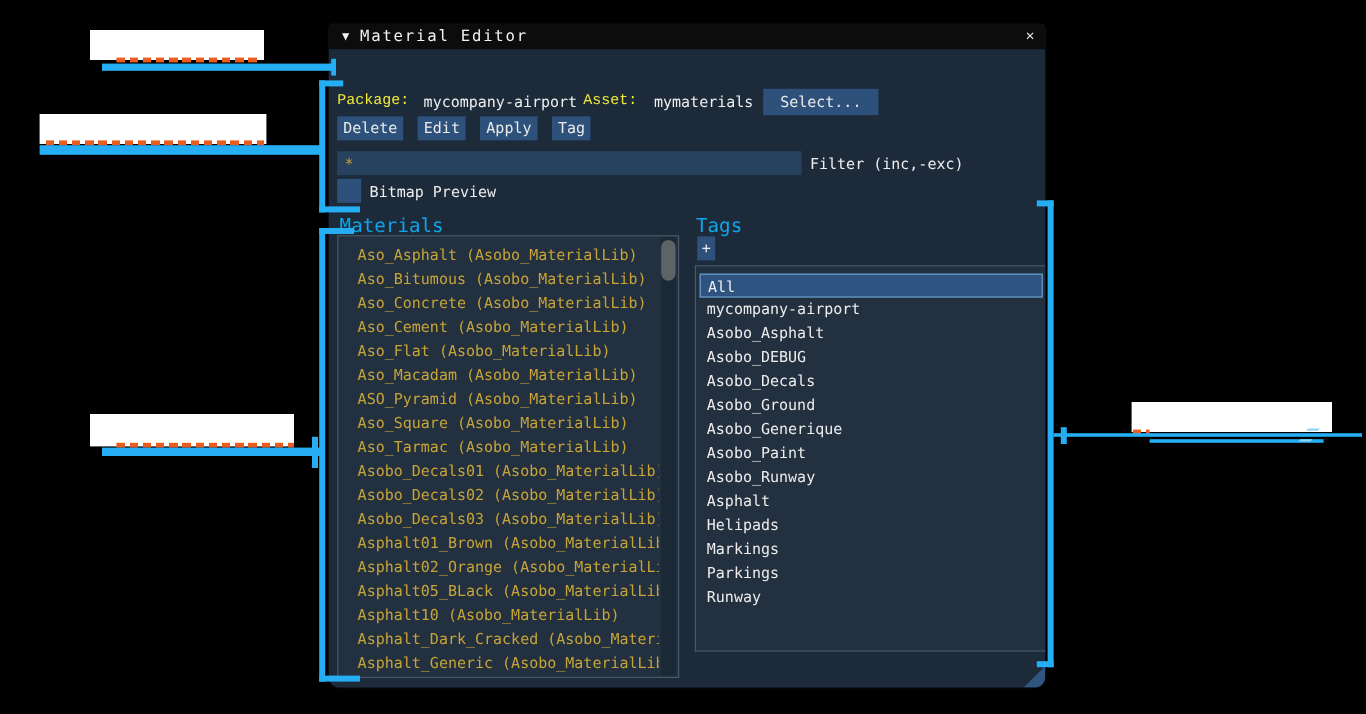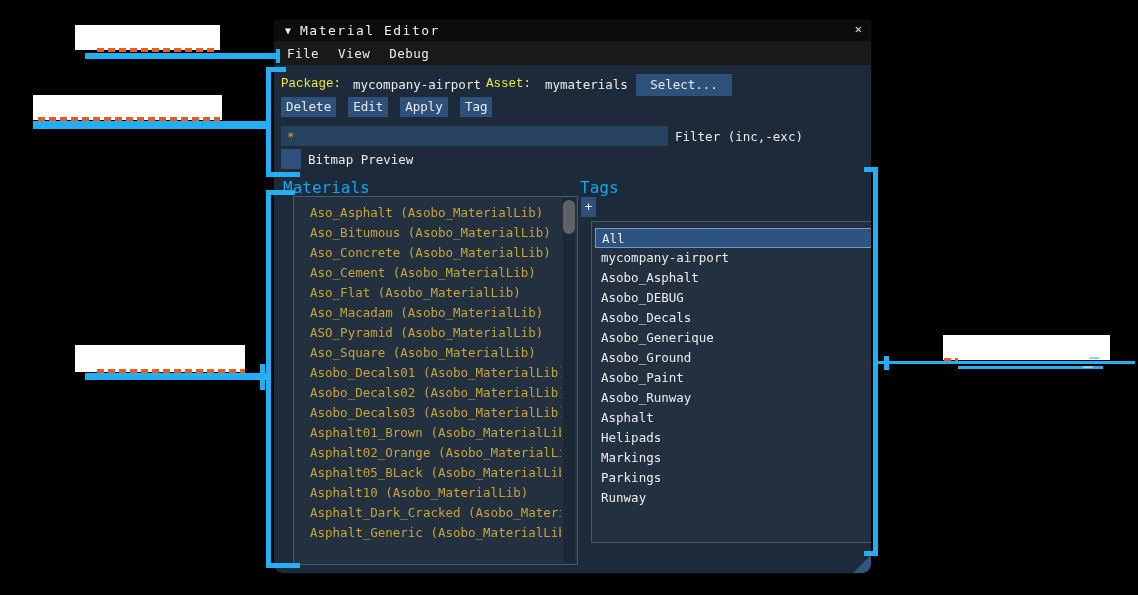--- a/index.html
+++ b/index.html
@@ -40,21 +40,21 @@
   .select-btn{position:absolute;left:362px;top:54px;width:96px;height:22px;line-height:22px;}
   .filter-input{
     position:absolute;left:7px;top:106px;width:387px;height:20px;
     background:#26425F;border:none;color:#C7A437;font-size:12.5px;
     font-family:inherit;padding:0 0 0 6px;box-sizing:border-box;outline:none;
   }
   .checkbox{position:absolute;left:7px;top:129px;width:20px;height:20px;background:#2E517B;}
   
   .group-label{color:#0ea5e9;font-size:16px;}
   .listbox{
-    position:absolute;background:#22303F;border:1px solid #4A5765;box-sizing:border-box;overflow:hidden;margin-left:12px;
+    position:absolute;background:#22303F;border:1px solid #4A5765;box-sizing:border-box;overflow:hidden;
   }
   .mat-list{left:7px;top:176px;width:285px;height:369px;}
   .tag-list{left:305px;top:201px;width:308px;height:322px;}
   .rows{position:absolute;top:0;left:0;bottom:0;overflow:hidden;}
   .mat-rows{right:16px;padding:6px 0 0 16px;}
   .tag-rows{right:14px;padding:6px 0 0 0;}
   .mat-row{
     height:20px;line-height:20px;white-space:nowrap;color:#C7A437;font-size:12.5px;
   }
   .tag-row{
@@ -91,26 +91,20 @@
 <body>
 
 <div class="win">
 
   <div class="titlebar">
     <span class="title-tri">▼</span>
     <span>Material Editor</span>
     <span class="close-x">✕</span>
   </div>
 
-  <div class="menubar">
-
-  <span class="menu-item">File</span>
-      <span class="menu-item">View</span>
-      <span class="menu-item">Debug</span>
-    </div>
 
   <span class="abs lbl-yellow" style="left:7px;top:57px;">Package:</span>
   <span class="abs lbl-white" style="left:79px;top:57px;">mycompany-airport</span>
   <span class="abs lbl-yellow" style="left:212px;top:57px;">Asset:</span>
   <span class="abs lbl-white" style="left:271px;top:57px;">mymaterials</span>
   <button class="btn select-btn">Select...</button>
 
   <div class="btn-row">
 
   <button class="btn">Delete</button>
@@ -130,20 +124,21 @@
     <div class="rows mat-rows">
 
     <div class="mat-row">Aso_Asphalt (Asobo_MaterialLib)</div>
         <div class="mat-row">Aso_Bitumous (Asobo_MaterialLib)</div>
         <div class="mat-row">Aso_Concrete (Asobo_MaterialLib)</div>
         <div class="mat-row">Aso_Cement (Asobo_MaterialLib)</div>
         <div class="mat-row">Aso_Flat (Asobo_MaterialLib)</div>
         <div class="mat-row">Aso_Macadam (Asobo_MaterialLib)</div>
         <div class="mat-row">ASO_Pyramid (Asobo_MaterialLib)</div>
         <div class="mat-row">Aso_Square (Asobo_MaterialLib)</div>
+        <div class="mat-row">Aso_Tarmac (Asobo_MaterialLib)</div>
         <div class="mat-row">Asobo_Decals01 (Asobo_MaterialLib)</div>
         <div class="mat-row">Asobo_Decals02 (Asobo_MaterialLib)</div>
         <div class="mat-row">Asobo_Decals03 (Asobo_MaterialLib)</div>
         <div class="mat-row">Asphalt01_Brown (Asobo_MaterialLib)</div>
         <div class="mat-row">Asphalt02_Orange (Asobo_MaterialLib)</div>
         <div class="mat-row">Asphalt05_BLack (Asobo_MaterialLib)</div>
         <div class="mat-row">Asphalt10 (Asobo_MaterialLib)</div>
         <div class="mat-row">Asphalt_Dark_Cracked (Asobo_MaterialLib)</div>
         <div class="mat-row">Asphalt_Generic (Asobo_MaterialLib)</div>
       </div>
@@ -155,22 +150,22 @@
   <span class="abs group-label" style="left:306px;top:158px;">Tags</span>
   <button class="btn plus-btn">+</button>
   <div class="listbox tag-list">
     <div class="rows tag-rows">
 
     <div class="tag-row selected">All</div>
         <div class="tag-row">mycompany-airport</div>
         <div class="tag-row">Asobo_Asphalt</div>
         <div class="tag-row">Asobo_DEBUG</div>
         <div class="tag-row">Asobo_Decals</div>
+        <div class="tag-row">Asobo_Ground</div>
         <div class="tag-row">Asobo_Generique</div>
-        <div class="tag-row">Asobo_Ground</div>
         <div class="tag-row">Asobo_Paint</div>
         <div class="tag-row">Asobo_Runway</div>
         <div class="tag-row">Asphalt</div>
         <div class="tag-row">Helipads</div>
         <div class="tag-row">Markings</div>
         <div class="tag-row">Parkings</div>
         <div class="tag-row">Runway</div>
       </div>
     <div class="scroll-track tag-track">
       <div class="scroll-thumb tag-thumb"></div>

